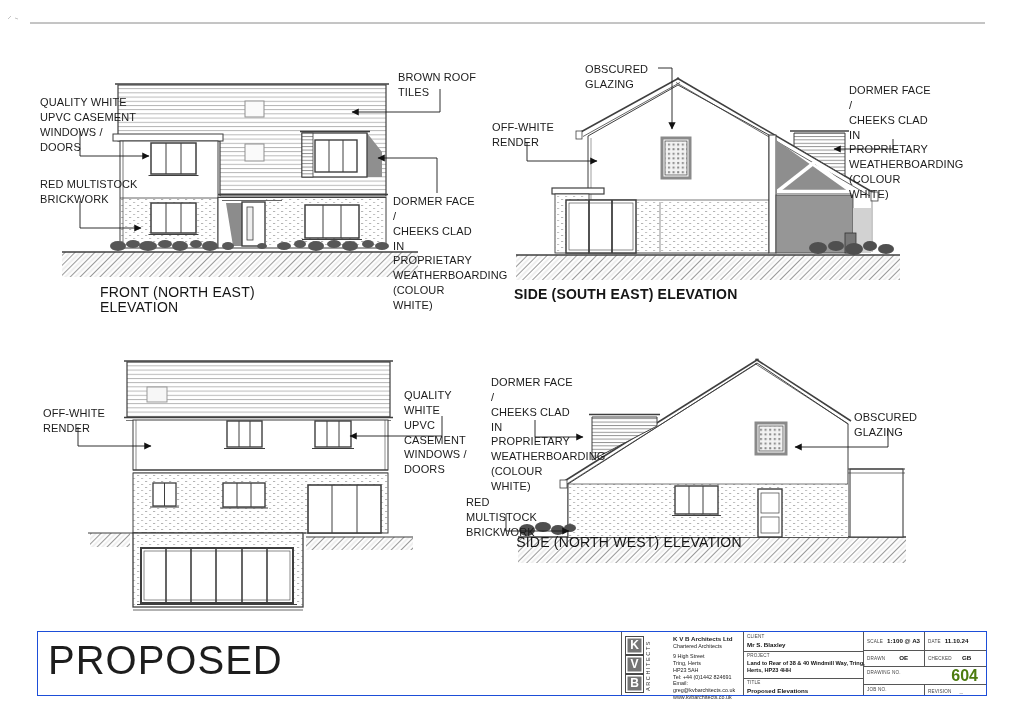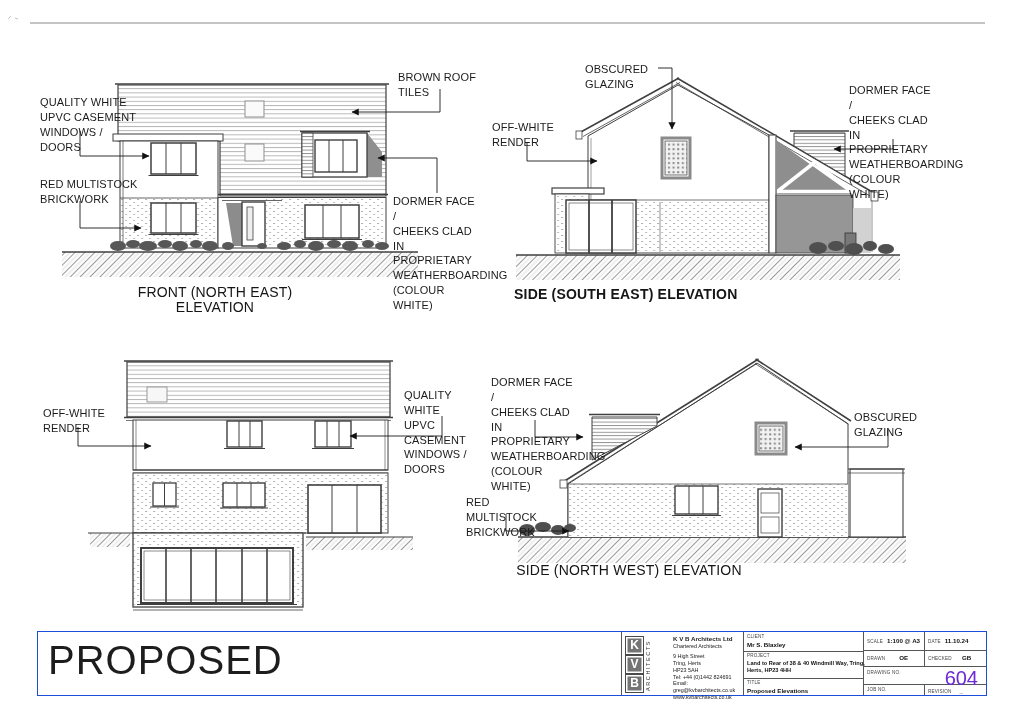--- a/index.html
+++ b/index.html
@@ -20,21 +20,21 @@
            color:#fff;font-weight:bold;font-size:12px;text-align:center;line-height:17px;
            box-shadow:inset 0 0 0 1.5px #fff;}
   .logo-vert{position:absolute;writing-mode:vertical-rl;transform:rotate(180deg);
              font-size:5.5px;letter-spacing:1.6px;color:#333;}
   .firm{position:absolute;font-size:5.4px;line-height:1.28;color:#222;}
   .firm .nm{font-size:6.2px;font-weight:bold;}
   .firm .gap{height:3px;}
   .lbl{font-size:4.6px;color:#444;letter-spacing:0.2px;}
   .val{font-size:6.2px;font-weight:bold;color:#111;}
   .cellrow{position:absolute;display:flex;align-items:baseline;gap:4px;}
-  .bigno{position:absolute;font-size:20px;font-weight:normal;color:#6d28d9;}
+  .bigno{position:absolute;font-size:16px;font-weight:bold;color:#4d7c0f;}
   .faint{position:absolute;color:#b8b8b8;font-size:6.5px;}
 </style>
 </head>
 <body>
 
 <div id="sheet">
 
 <svg width="1024" height="724" viewBox="0 0 1024 724">
   <defs>
     <marker id="arr" markerWidth="9" markerHeight="9" refX="7.5" refY="4" orient="auto">
@@ -356,21 +356,21 @@
 <div class="ann" style="left:40px;top:95px;width:100px;">QUALITY WHITE
 UPVC CASEMENT
 WINDOWS / DOORS</div>
 <div class="ann" style="left:40px;top:177px;width:100px;">RED MULTISTOCK
 BRICKWORK</div>
 <div class="ann" style="left:393px;top:194px;width:88px;">DORMER FACE /
 CHEEKS CLAD IN
 PROPRIETARY
 WEATHERBOARDING
 (COLOUR WHITE)</div>
-<div class="cap" style="left:100px;top:285px;width:230px;text-align:center;">FRONT (NORTH EAST) ELEVATION</div>
+<div class="cap" style="left:100px;top:285px;width:230px;">FRONT (NORTH EAST) ELEVATION</div>
 
 <div class="ann" style="left:585px;top:62px;width:70px;">OBSCURED
 GLAZING</div>
 <div class="ann" style="left:492px;top:120px;width:70px;">OFF-WHITE
 RENDER</div>
 <div class="ann" style="left:849px;top:83px;width:88px;">DORMER FACE /
 CHEEKS CLAD IN
 PROPRIETARY
 WEATHERBOARDING
 (COLOUR WHITE)</div>
@@ -384,21 +384,21 @@
 
 <div class="ann" style="left:491px;top:375px;width:88px;">DORMER FACE /
 CHEEKS CLAD IN
 PROPRIETARY
 WEATHERBOARDING
 (COLOUR WHITE)</div>
 <div class="ann" style="left:466px;top:495px;width:80px;">RED MULTISTOCK
 BRICKWORK</div>
 <div class="ann" style="left:854px;top:410px;width:68px;">OBSCURED
 GLAZING</div>
-<div class="cap" style="left:514px;top:563px;width:230px;text-align:center;">SIDE (NORTH WEST) ELEVATION</div>
+<div class="cap" style="left:514px;top:535px;width:230px;text-align:center;">SIDE (NORTH WEST) ELEVATION</div>
 
 <div class="faint" style="left:452px;top:665px;">5m</div>
 
 <div class="tb">
   <div class="vline" style="left:583px;"></div>
   <div class="vline" style="left:705px;"></div>
   <div class="vline" style="left:825px;"></div>
   <div class="vline" style="left:886px;top:0;bottom:29px;"></div>
   <div class="vline" style="left:886px;top:52px;bottom:0;"></div>
   <div class="hline" style="left:705px;width:120px;top:19px;"></div>

